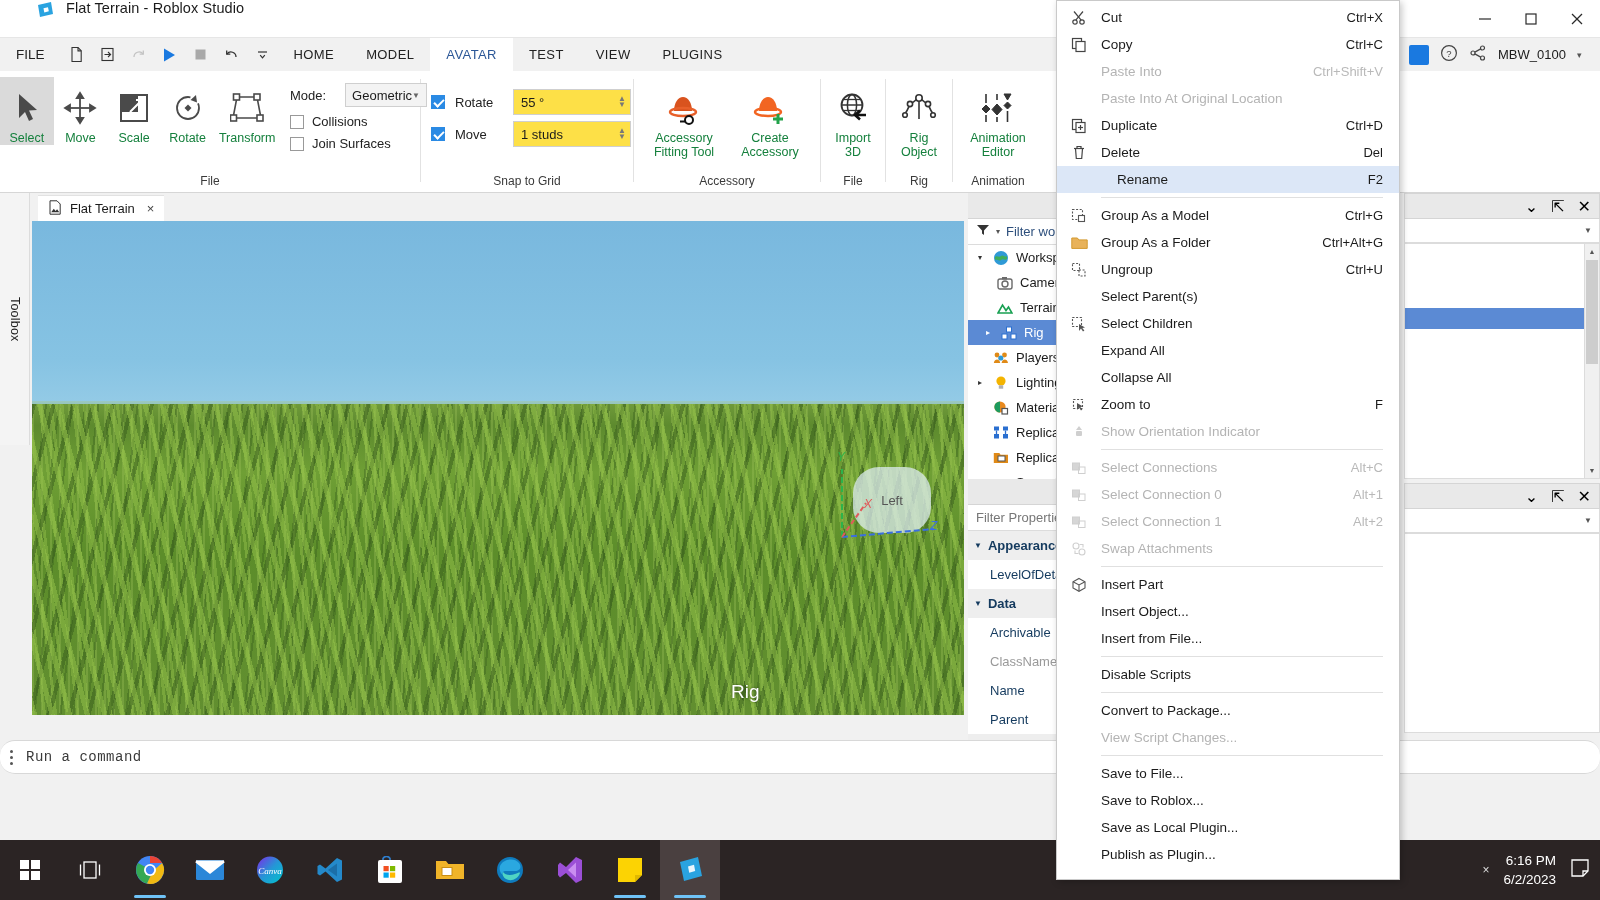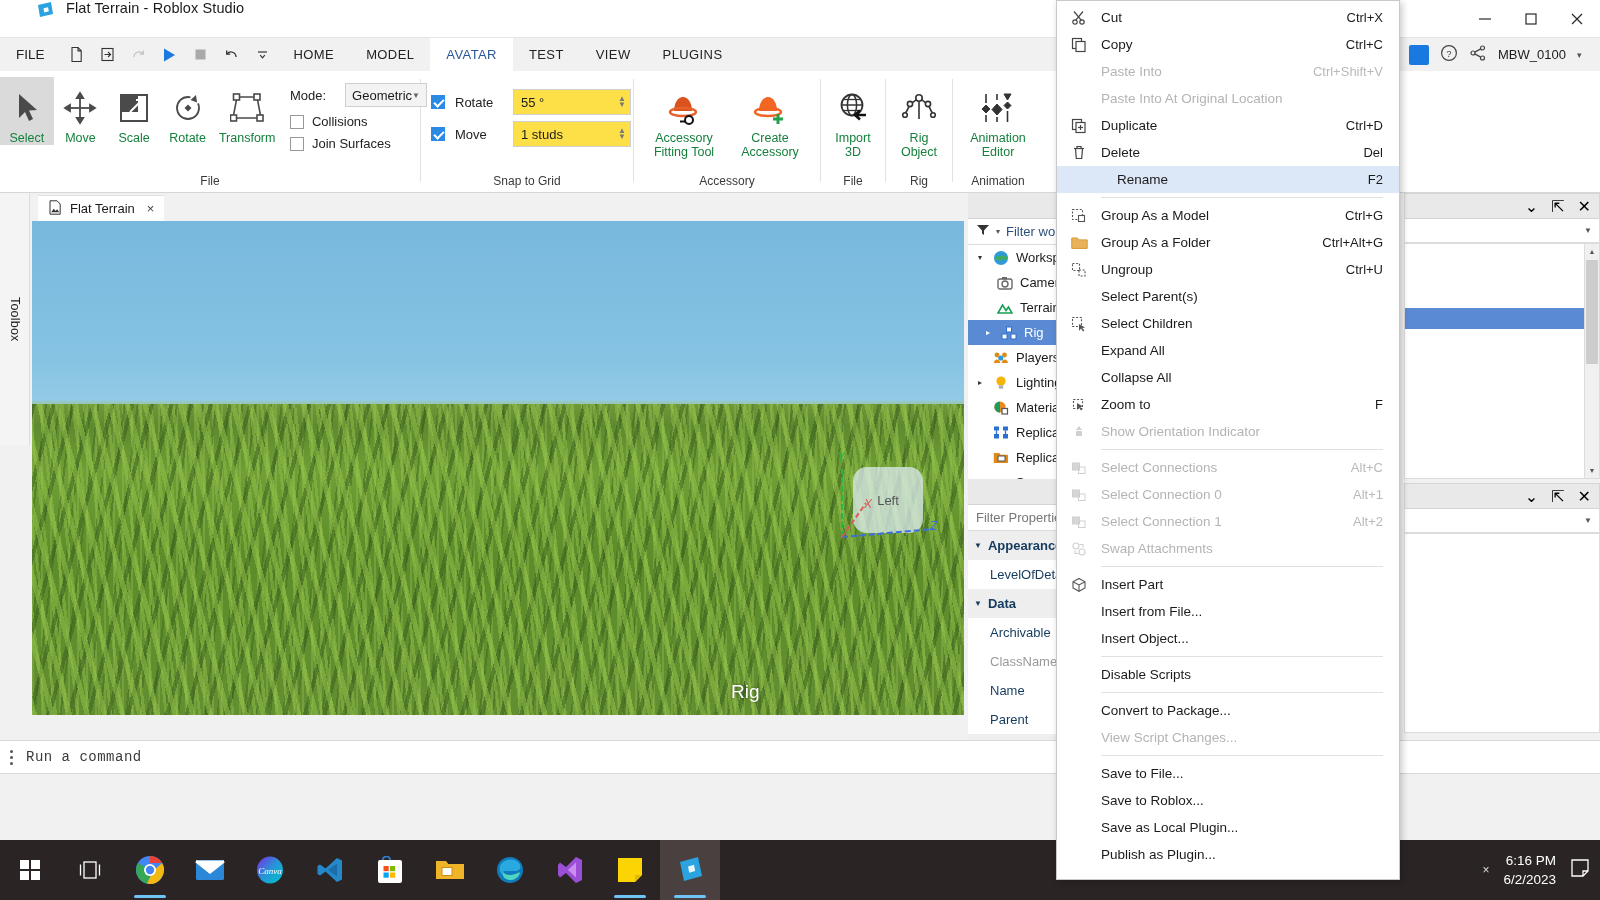--- a/index.html
+++ b/index.html
@@ -157,38 +157,38 @@
       repeating-linear-gradient(105deg, rgba(55,92,28,.5) 0 4px, rgba(0,0,0,0) 4px 19px);
   }
   .vp-horizon {
     position: absolute; left: 0; right: 0; top: 180px; height: 8px;
     background: linear-gradient(rgba(160,200,170,.65), rgba(110,150,70,.25));
   }
 
   
   .gizmo { position: absolute; left: 826px; top: 252px; width: 120px; height: 110px; }
   .gizmo .face {
-    position: absolute; left: 27px; top: 22px; width: 70px; height: 66px;
-    background: rgba(225,238,246,.72); border-radius: 14px;
+    position: absolute; left: 27px; top: 22px; width: 78px; height: 66px;
+    background: rgba(225,238,246,.72); border-radius: 26px;
     display: flex; align-items: center; justify-content: center;
     font-size: 13px; color: #555;
   }
   .ax { position: absolute; font-size: 12px; font-style: italic; }
 
   
   .rig { position: absolute; left: 670px; top: 505px; width: 120px; height: 240px; }
   .rig-label {
     position: absolute; left: 62px; top: -16px; font-size: 19px; color: #fff;
     text-shadow: 0 0 3px rgba(0,0,0,.55); font-family: "Liberation Sans", sans-serif;
   }
 
   .commandbar {
     position: absolute; left: 0; top: 547px; width: 1600px; height: 34px;
     background: #fff; border-top: 1px solid #d8d8d8; border-bottom: 1px solid #d8d8d8;
-    display: flex; align-items: center;
+    display: flex; align-items: center; border-radius: 15px;
   }
   .cb-dots { width: 22px; display: flex; flex-direction: column; align-items: center; gap: 3px; }
   .cb-dots i { width: 3px; height: 3px; background: #555; border-radius: 50%; display: block; }
   .cb-text {
     font-family: "Liberation Mono", monospace; font-size: 14px; color: #3a3a3a;
     letter-spacing: .5px; margin-left: 4px;
   }
 
   
   .panel { position: absolute; background: #fff; }
@@ -1119,27 +1119,27 @@
             <polygon points="8,1.5 14,4.8 14,11 8,14.3 2,11 2,4.8"></polygon>
             <path d="M2,4.8 L8,8 L14,4.8 M8,8 L8,14.3"></path>
           </svg>
       </span>
       <span class="mi-label">Insert Part</span>
       <span class="mi-key"></span>
     </div>
 
     <div class="mi">
       <span class="mi-icon"></span>
+      <span class="mi-label">Insert Object...</span>
+      <span class="mi-key"></span>
+    </div>
+
+    <div class="mi">
+      <span class="mi-icon"></span>
       <span class="mi-label">Insert from File...</span>
-      <span class="mi-key"></span>
-    </div>
-
-    <div class="mi">
-      <span class="mi-icon"></span>
-      <span class="mi-label">Insert Object...</span>
       <span class="mi-key"></span>
     </div>
 
     <div class="mdiv"></div>
 
     <div class="mi">
       <span class="mi-icon"></span>
       <span class="mi-label">Disable Scripts</span>
       <span class="mi-key"></span>
     </div>

